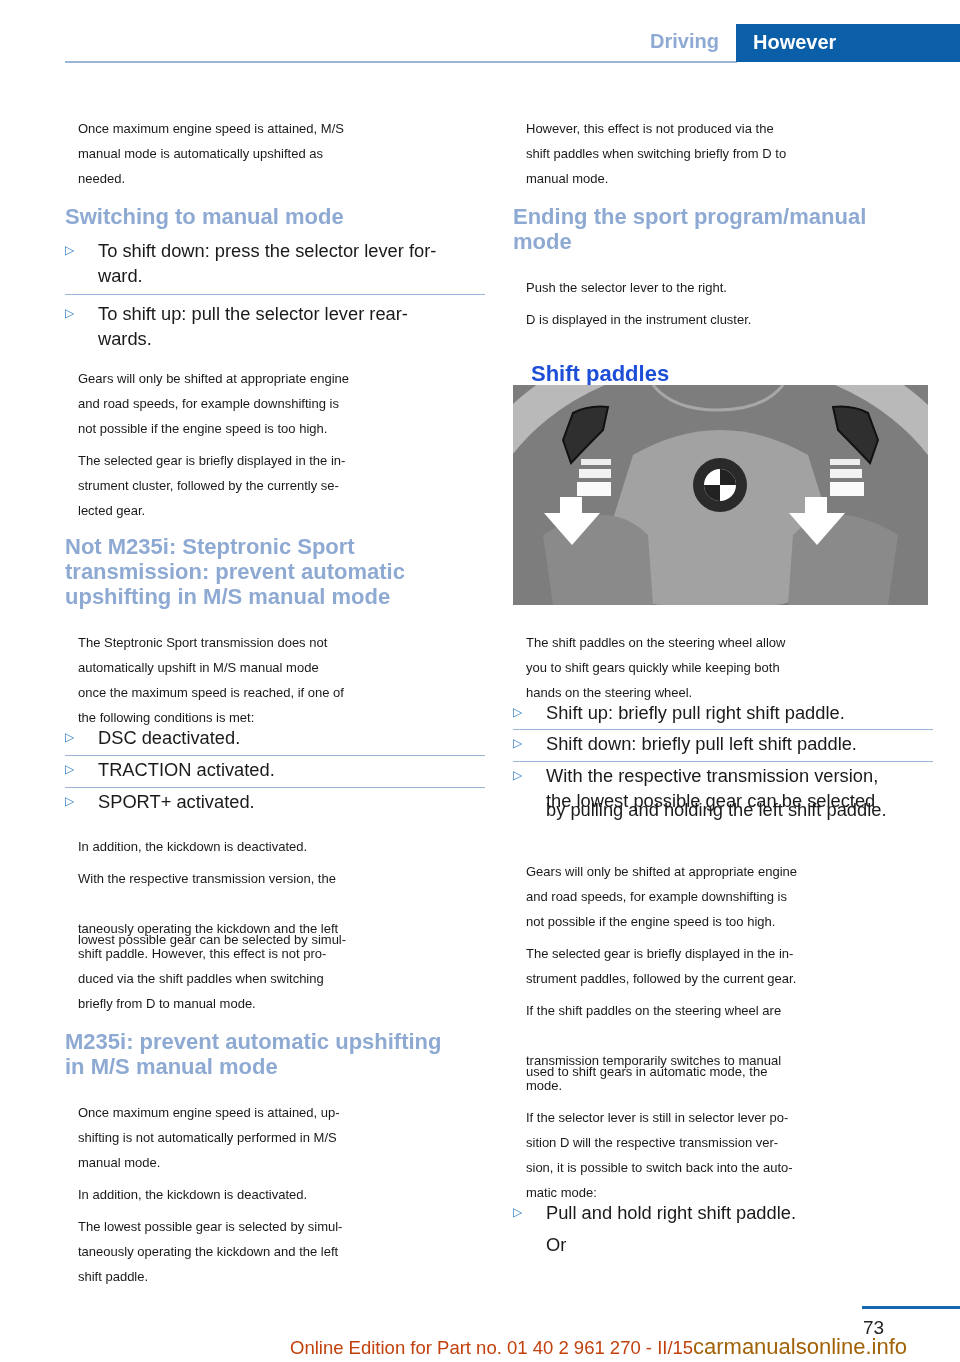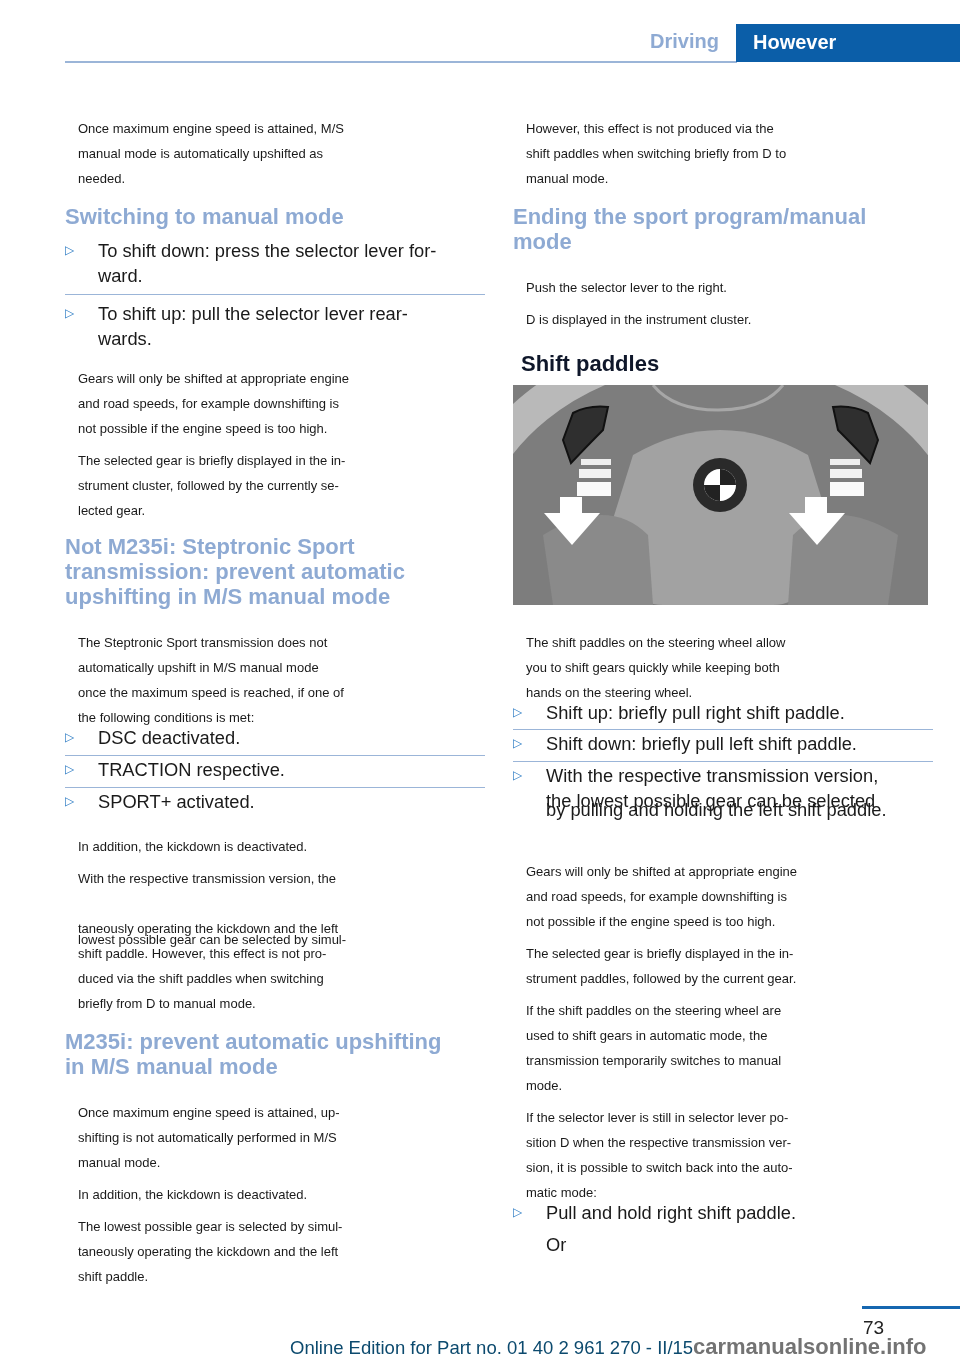--- a/index.html
+++ b/index.html
@@ -7,30 +7,30 @@
          font-family: "Liberation Sans", sans-serif; color: #1a1a1a; }
   .hdr-rule { position: absolute; left: 65px; top: 61px; width: 672px; height: 2px; background: #9bb5d8; }
   .tab-driving { position: absolute; left: 650px; top: 30px; font-size: 20px; font-weight: bold; color: #8eaad3; }
   .tab-controls { position: absolute; left: 736px; top: 24px; width: 224px; height: 38px; background: #0b5ea8;
                   color: #fff; font-size: 20px; font-weight: bold; box-sizing: border-box; padding: 7px 0 0 17px; }
   .col { position: absolute; top: 0; width: 420px; }
   .col-left { left: 65px; }
   .col-right { left: 513px; }
   .p { position: absolute; left: 0; font-size: 13px; line-height: 25px; margin: 13px; white-space: nowrap; }
   .h2 { position: absolute; left: 0; font-size: 22px; line-height: 25px; font-weight: bold; color: #8eaad3; margin: 0; white-space: nowrap; }
-  .h1 { position: absolute; left: 0; font-size: 22px; line-height: 25px; font-weight: bold; color: #0f172a; margin: 8px; white-space: nowrap; }
+  .h1 { position: absolute; left: 0; font-size: 22px; line-height: 25px; font-weight: bold; color: #1d4ed8; margin: 18px; white-space: nowrap; }
   .li { position: absolute; left: 0; font-size: 18.3px; line-height: 25px; white-space: nowrap; }
   .bullet { position: absolute; left: 0; top: 0; color: #2d7cc4; font-size: 12px; line-height: 25px; }
   .li-text { position: absolute; left: 33px; top: 0; }
   .sep { position: absolute; left: 0; width: 420px; height: 1px; background: #9bb5d8; }
   .figure { position: absolute; left: 513px; top: 385px; width: 415px; height: 220px; background: #8a8a8a; overflow: hidden; }
   .foot-rule { position: absolute; left: 862px; top: 1306px; width: 98px; height: 3px; background: #1567b0; }
   .page-num { position: absolute; left: 863px; top: 1317px; font-size: 19px; color: #222; }
-  .foot-text { position: absolute; left: 290px; top: 1337px; font-size: 18.5px; color: #0c4a6e; white-space: nowrap; }
-  .watermark { position: absolute; left: 693px; top: 1334px; font-size: 22px; color: #737373; white-space: nowrap; font-weight: bold; }
+  .foot-text { position: absolute; left: 290px; top: 1337px; font-size: 18.5px; color: #c2410c; white-space: nowrap; }
+  .watermark { position: absolute; left: 693px; top: 1334px; font-size: 22px; color: #a16207; white-space: nowrap; }
 </style>
 </head>
 <body>
 
 <div class="hdr-rule"></div>
 <div class="tab-driving">Driving</div>
 <div class="tab-controls">However</div>
 
 <div class="col col-left">
   <p class="p" style="top:103px">Once maximum engine speed is attained, M/S</p>
@@ -68,21 +68,21 @@
   <p class="p" style="top:667px">once the maximum speed is reached, if one of</p>
   <p class="p" style="top:692px">the following conditions is met:</p>
 
   <div class="li" style="top:725px">
     <span class="bullet">▷</span>
     <span class="li-text">DSC deactivated.</span>
   </div>
   <div class="sep" style="top:755px"></div>
   <div class="li" style="top:757px">
     <span class="bullet">▷</span>
-    <span class="li-text">TRACTION respective.</span>
+    <span class="li-text">TRACTION activated.</span>
   </div>
   <div class="sep" style="top:787px"></div>
   <div class="li" style="top:789px">
     <span class="bullet">▷</span>
     <span class="li-text">SPORT+ activated.</span>
   </div>
 
   <p class="p" style="top:821px">In addition, the kickdown is deactivated.</p>
 
   <p class="p" style="top:853px">With the respective transmission version, the</p>
@@ -141,26 +141,26 @@
   </div>
 
   <p class="p" style="top:846px">Gears will only be shifted at appropriate engine</p>
   <p class="p" style="top:871px">and road speeds, for example downshifting is</p>
   <p class="p" style="top:896px">not possible if the engine speed is too high.</p>
 
   <p class="p" style="top:928px">The selected gear is briefly displayed in the in-</p>
   <p class="p" style="top:953px">strument paddles, followed by the current gear.</p>
 
   <p class="p" style="top:985px">If the shift paddles on the steering wheel are</p>
-  <p class="p" style="top:1010px">used to shift gears in automatic mode, the</p>
+  <p class="p" style="top:1046px">used to shift gears in automatic mode, the</p>
   <p class="p" style="top:1035px">transmission temporarily switches to manual</p>
   <p class="p" style="top:1060px">mode.</p>
 
   <p class="p" style="top:1092px">If the selector lever is still in selector lever po-</p>
-  <p class="p" style="top:1117px">sition D when the respective transmission ver-</p>
+  <p class="p" style="top:1117px">sition D will the respective transmission ver-</p>
   <p class="p" style="top:1142px">sion, it is possible to switch back into the auto-</p>
   <p class="p" style="top:1167px">matic mode:</p>
 
   <div class="li" style="top:1200px">
     <span class="bullet">▷</span>
     <span class="li-text">Pull and hold right shift paddle.</span>
     <span class="li-text" style="top:32px">Or</span>
   </div>
 </div>
 

